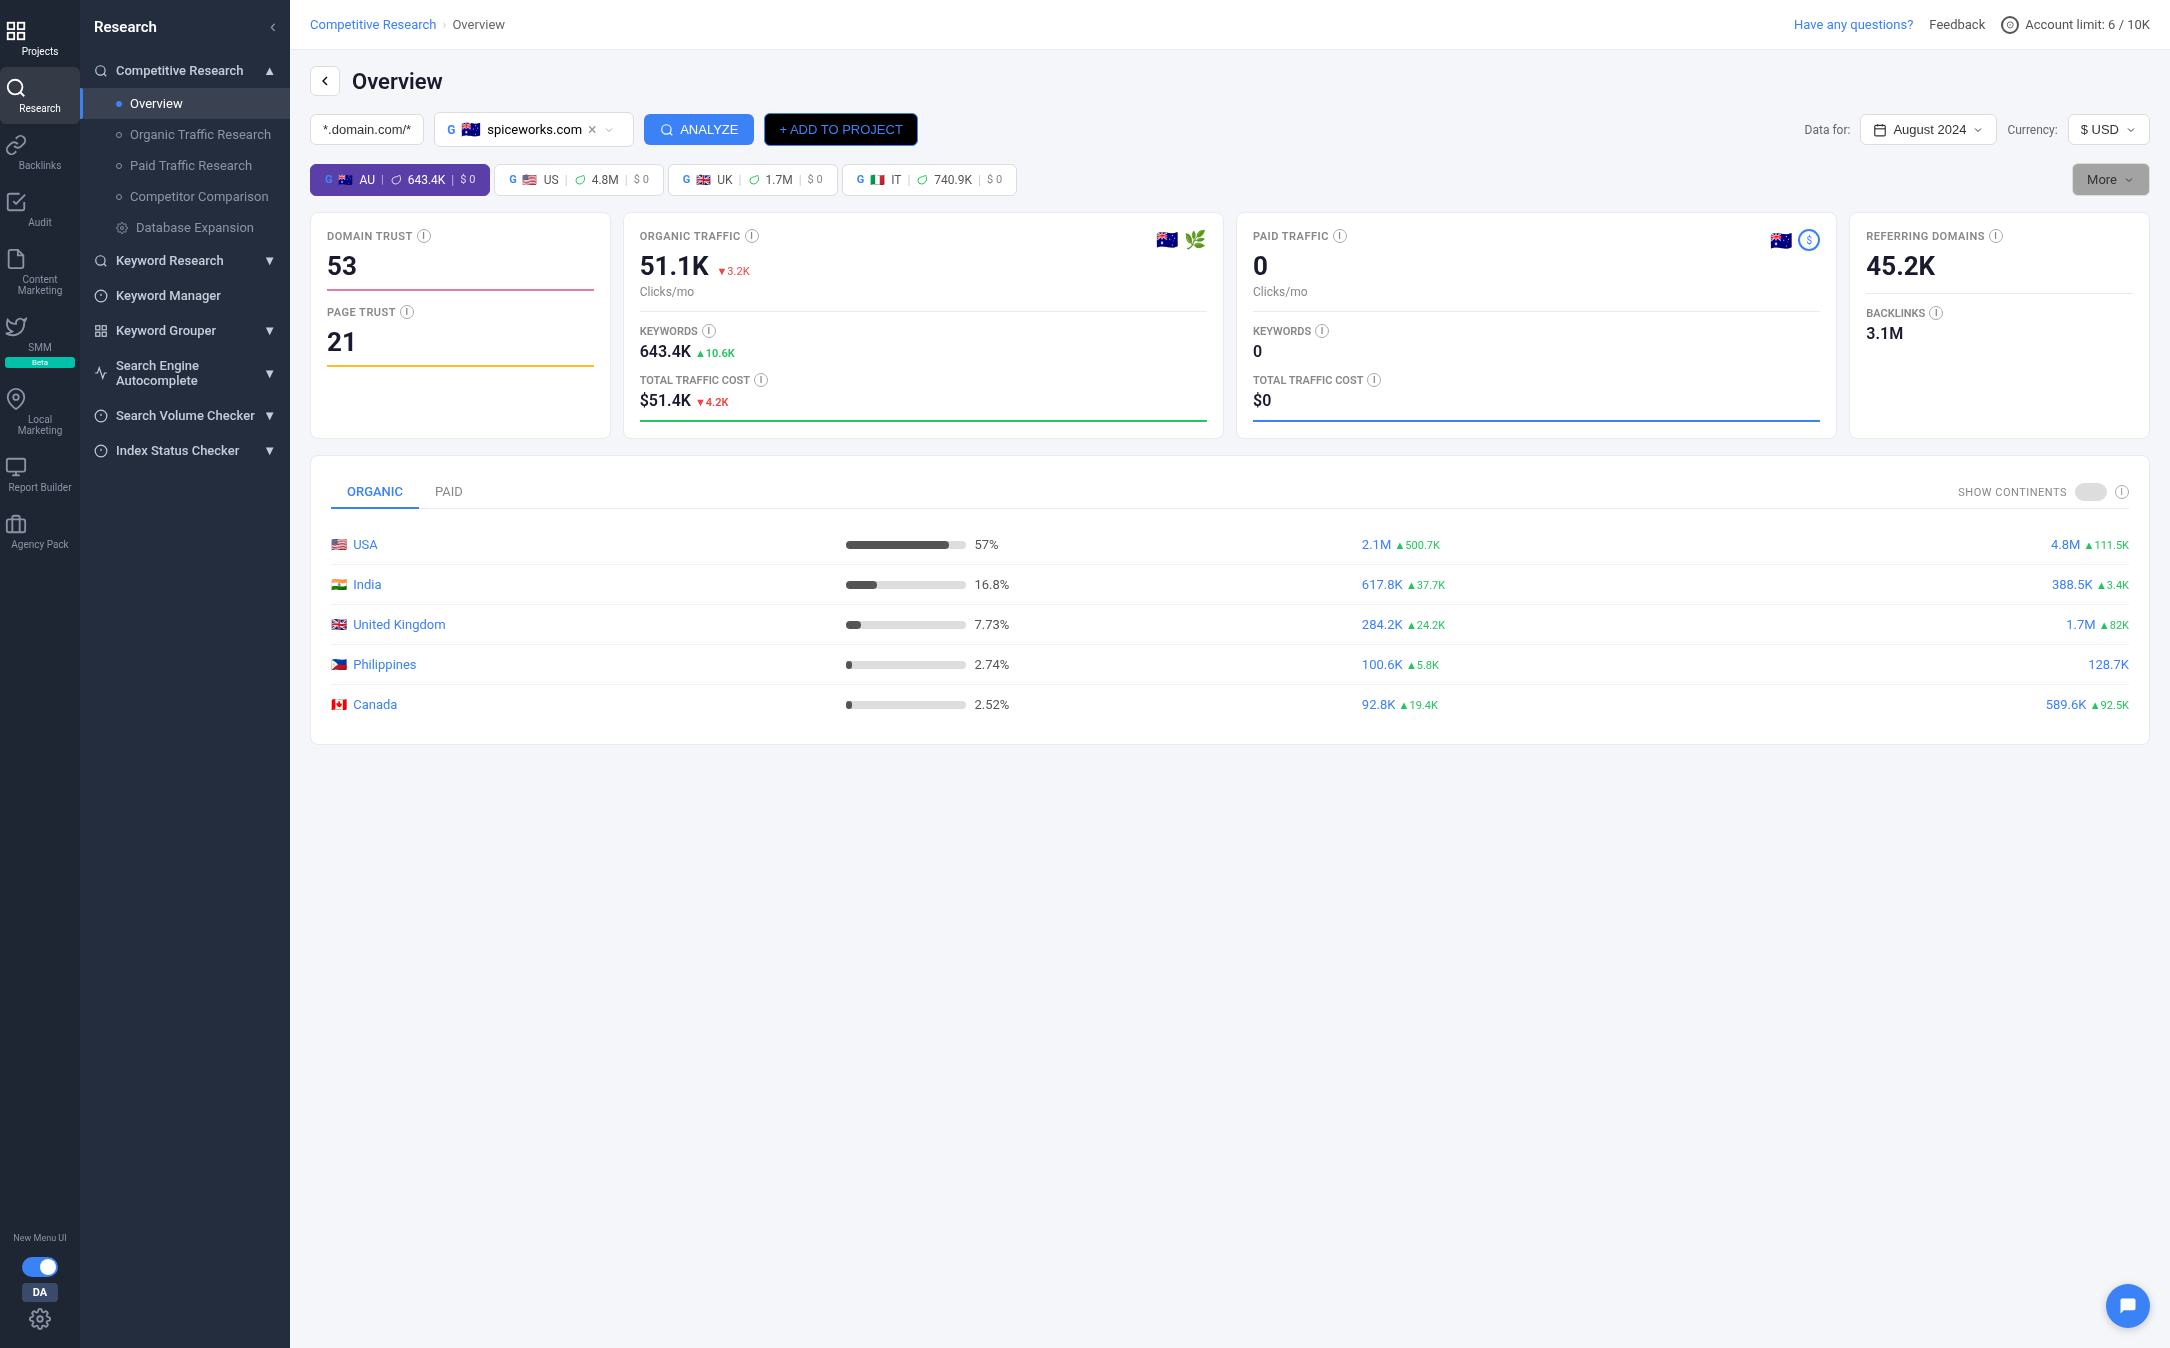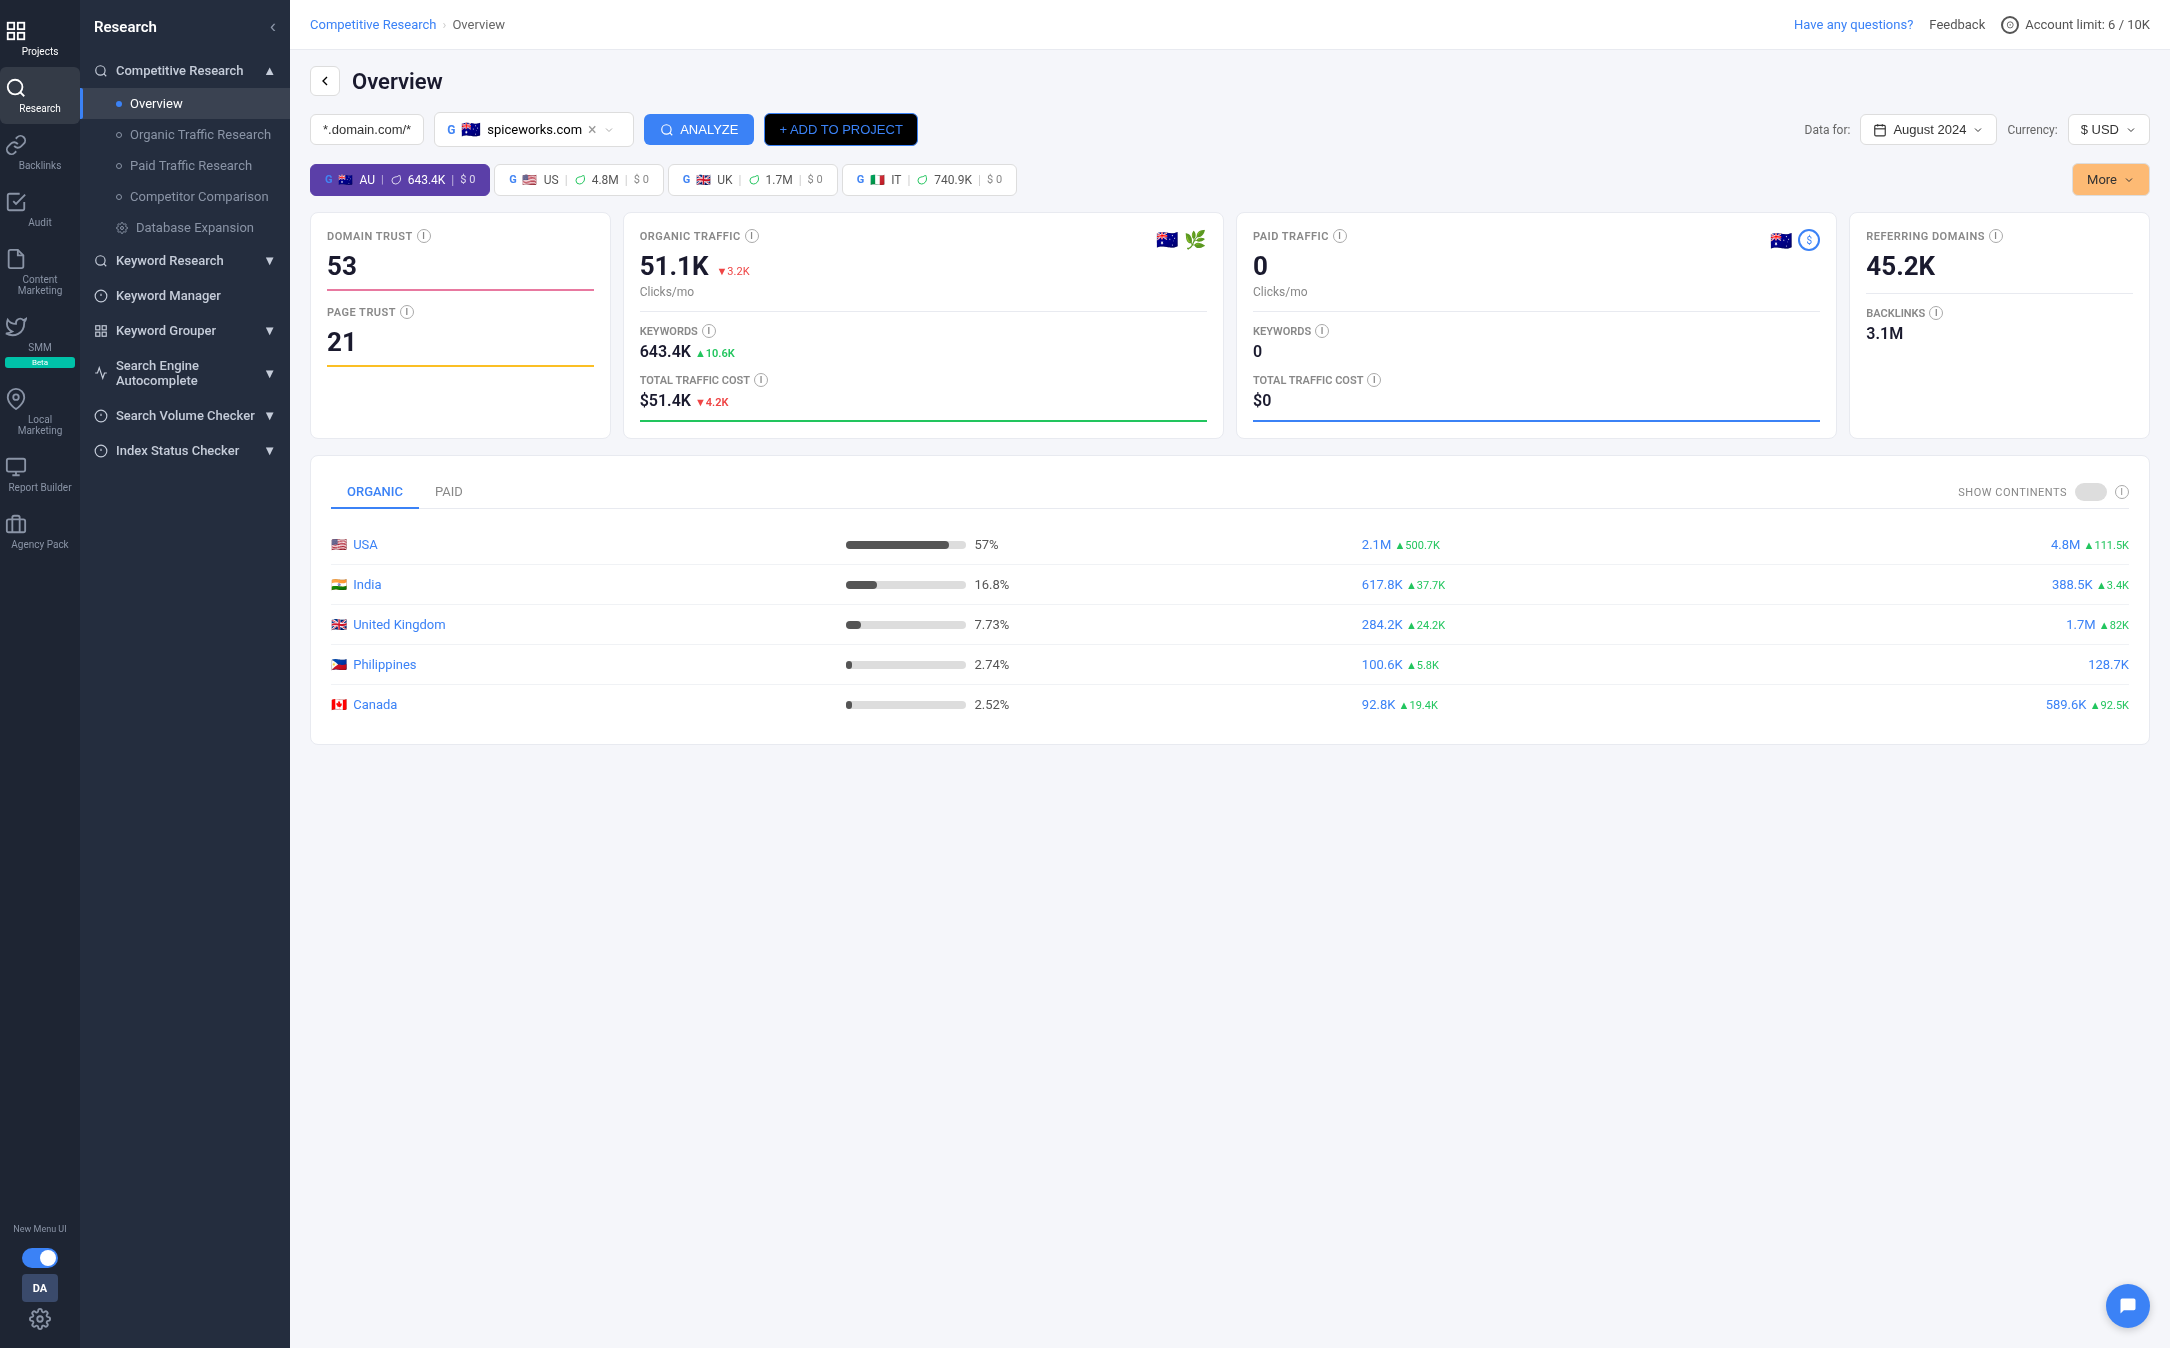--- a/index.html
+++ b/index.html
@@ -4,21 +4,21 @@
   <style>
     * { box-sizing: border-box; margin: 0; padding: 0; }
     body { font-family: -apple-system, BlinkMacSystemFont, 'Segoe UI', Roboto, sans-serif; background: #f5f6fa; display: flex; height: 100vh; overflow: hidden; font-size: 13px; }
 
     
     .sidebar { width: 80px; background: #1e2533; display: flex; flex-direction: column; align-items: center; padding: 10px 0; flex-shrink: 0; }
     .sidebar-icon { display: flex; flex-direction: column; color: #8a94a6; padding: 10px 5px; cursor: pointer; width: 100%; text-align: center; font-size: 10px; gap: 4px; }
     .sidebar-icon.active { color: #fff; }
     .sidebar-icon svg { width: 22px; height: 22px; }
     .sidebar-badge { background: #00c2a8; color: #fff; font-size: 8px; padding: 1px 4px; border-radius: 3px; }
-    .sidebar-avatar { width: 36px; height: 28px; background: #3a4a6b; border-radius: 4px; display: flex; align-items: center; justify-content: center; color: #fff; font-size: 11px; font-weight: bold; margin-top: auto; }
+    .sidebar-avatar { width: 36px; height: 19px; background: #3a4a6b; border-radius: 4px; display: flex; align-items: center; justify-content: center; color: #fff; font-size: 11px; font-weight: bold; margin-top: auto; }
     .sidebar-toggle { width: 36px; height: 20px; background: #3b82f6; border-radius: 10px; display: flex; align-items: center; padding: 2px; cursor: pointer; margin-top: 8px; }
     .sidebar-toggle-knob { width: 16px; height: 16px; background: white; border-radius: 50%; margin-left: auto; }
     .sidebar-new-menu { color: #8a94a6; font-size: 9px; text-align: center; }
 
     
     .left-nav { width: 210px; background: #242d3e; flex-shrink: 0; display: flex; flex-direction: column; overflow-y: auto; }
     .left-nav-header { display: flex; align-items: center; justify-content: space-between; padding: 16px 14px; color: #fff; font-size: 15px; font-weight: 600; }
     .left-nav-header button { background: none; border: none; color: #8a94a6; cursor: pointer; font-size: 18px; }
     .nav-item { display: flex; align-items: center; gap: 8px; padding: 9px 14px; color: #8a94a6; cursor: pointer; font-size: 13px; position: relative; }
     .nav-item.active { color: #fff; background: rgba(255,255,255,0.1); }
@@ -59,21 +59,21 @@
     .select-btn { border: 1px solid #ddd; border-radius: 6px; padding: 7px 12px; background: white; cursor: pointer; display: flex; align-items: center; gap: 6px; font-size: 13px; color: #333; }
     .input-field { border: 1px solid #ddd; border-radius: 6px; padding: 7px 12px; font-size: 13px; display: flex; align-items: center; gap: 6px; background: white; min-width: 200px; }
     .clear-btn { color: #999; cursor: pointer; font-size: 16px; }
     .analyze-btn { background: #3b82f6; color: white; border: none; border-radius: 6px; padding: 8px 16px; cursor: pointer; font-size: 13px; font-weight: 500; display: flex; align-items: center; gap: 6px; }
     .add-project-btn { border: 1px solid #3b82f6; color: #3b82f6; background: #000000; border-radius: 6px; padding: 8px 14px; cursor: pointer; font-size: 13px; display: flex; align-items: center; gap: 6px; }
 
     
     .country-tabs { display: flex; align-items: center; gap: 4px; margin-bottom: 16px; overflow-x: auto; }
     .country-tab { display: flex; align-items: center; gap: 6px; padding: 8px 14px; border: 1px solid #ddd; border-radius: 6px; cursor: pointer; background: white; font-size: 12px; color: #555; white-space: nowrap; }
     .country-tab.active { background: #5b3fa8; color: white; border-color: #5b3fa8; }
-    .more-tab { display: flex; align-items: center; gap: 6px; padding: 8px 14px; border: 1px solid #ddd; border-radius: 6px; cursor: pointer; background: #fdba74; font-size: 13px; color: #333; margin-left: auto; }
+    .more-tab { display: flex; align-items: center; gap: 6px; padding: 8px 14px; border: 1px solid #ddd; border-radius: 6px; cursor: pointer; background: #a3a3a3; font-size: 13px; color: #333; margin-left: auto; }
 
     
     .metrics-row { display: grid; grid-template-columns: 1fr 2fr 2fr 1fr; gap: 12px; margin-bottom: 16px; }
     .metric-card { background: white; border-radius: 8px; padding: 16px; border: 1px solid #e8eaf0; }
     .metric-label { font-size: 11px; font-weight: 600; color: #888; text-transform: uppercase; letter-spacing: 0.5px; display: flex; align-items: center; gap: 4px; margin-bottom: 8px; }
     .metric-value { font-size: 26px; font-weight: 700; color: #1a1a2e; }
     .metric-sub { font-size: 12px; color: #888; margin-top: 4px; }
     .metric-divider { border: none; border-top: 2px solid; margin-top: 8px; }
     .metric-grid { display: grid; grid-template-columns: 1fr; gap: 12px; margin-top: 10px; }
     .metric-small-label { font-size: 11px; font-weight: 600; color: #888; text-transform: uppercase; display: flex; align-items: center; gap: 4px; }

